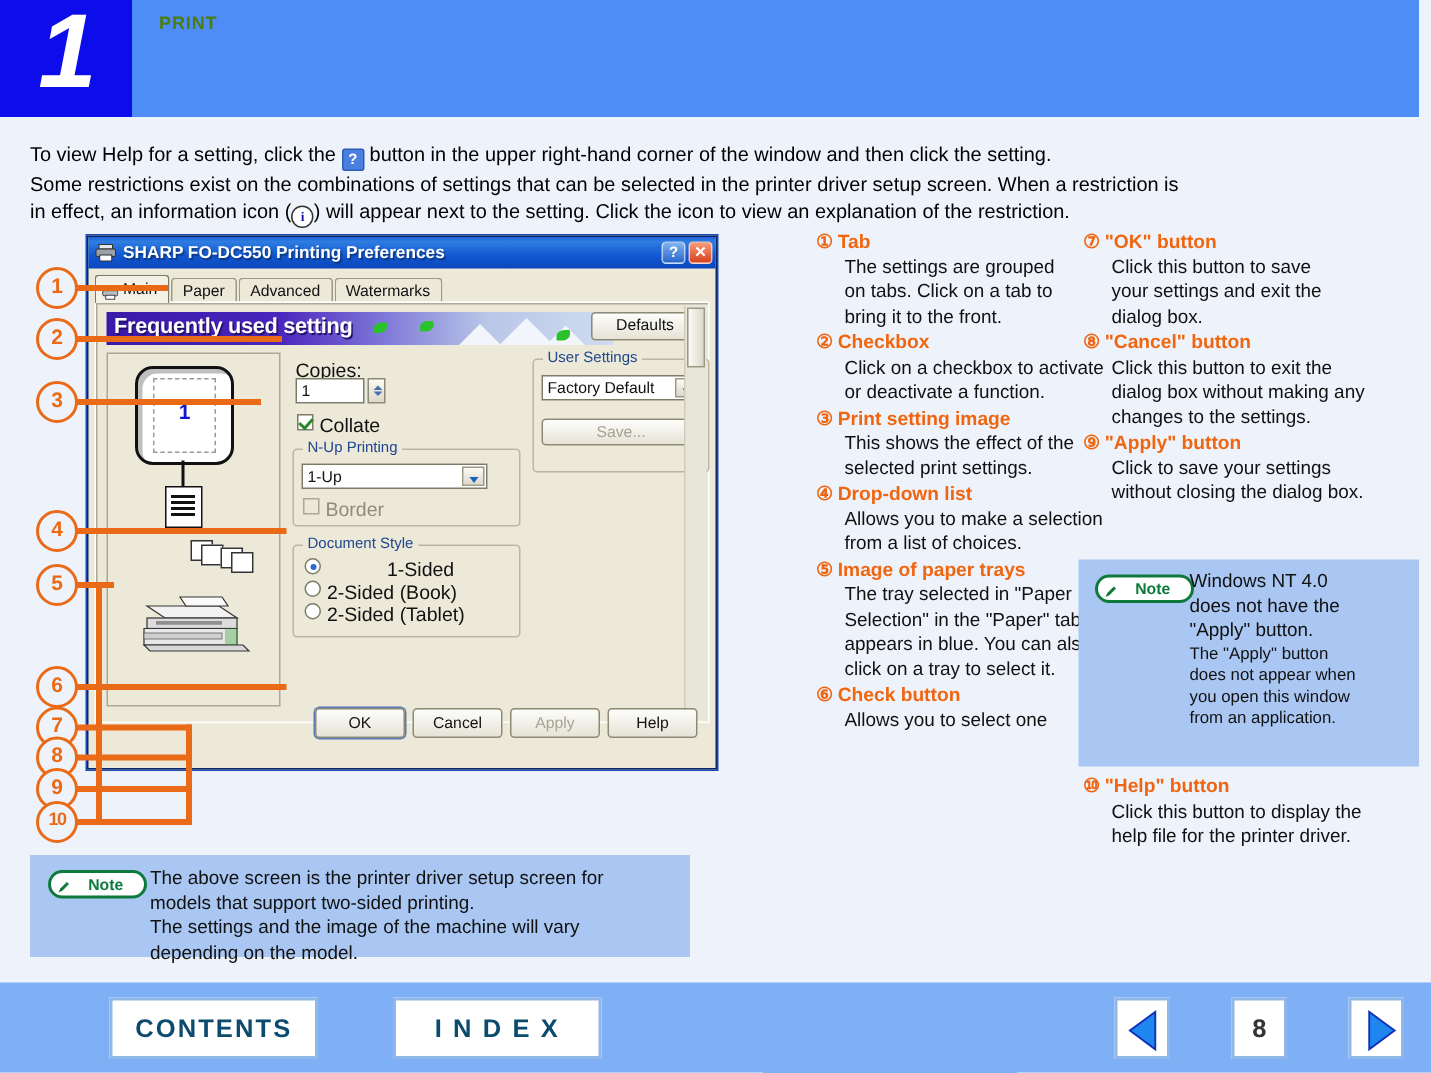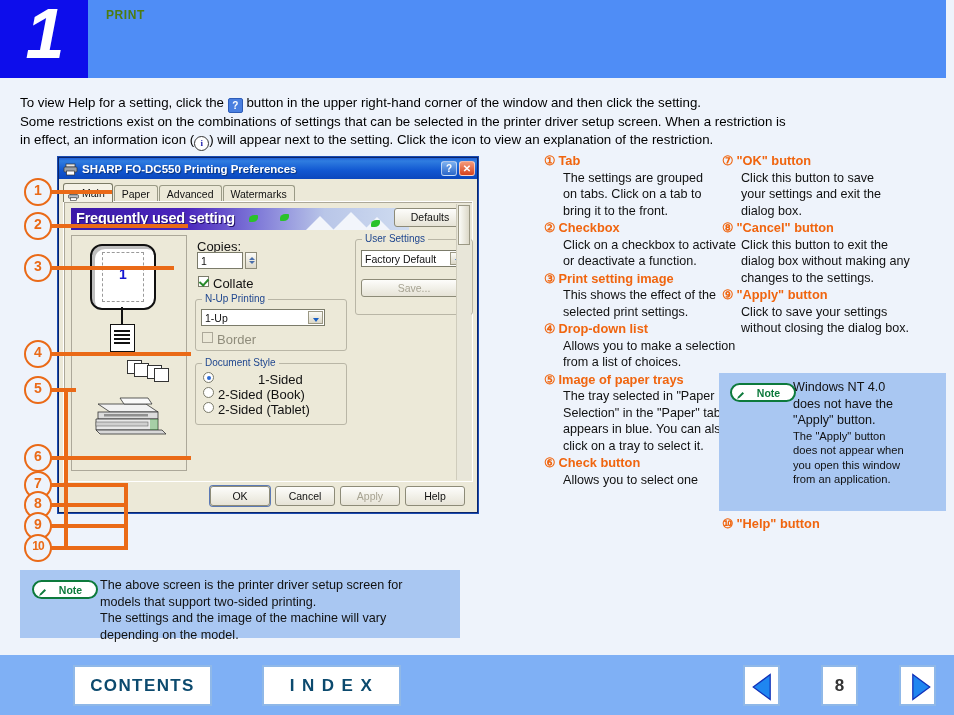--- a/index.html
+++ b/index.html
@@ -142,21 +142,21 @@
   .combo .arw:after{content:"";position:absolute;left:4px;top:6px;width:0;height:0;
     border-left:3.5px solid transparent;border-right:3.5px solid transparent;border-top:4px solid #1a5ec2;}
   .radio{position:absolute;width:11px;height:11px;border-radius:50%;background:#fff;
     border:1px solid #7b7b6a;box-sizing:border-box;}
   .radio.on:after{content:"";position:absolute;left:2.5px;top:2.5px;width:4px;height:4px;
     border-radius:50%;background:#2a6ad4;}
   .scroll{position:absolute;right:1px;top:1px;bottom:1px;width:14px;background:#e8e6d9;
     border-left:1px solid #cfccbc;}
   .scroll .thumb{position:absolute;left:1px;top:1px;right:1px;height:40px;
     background:linear-gradient(to right,#fbfbf7,#dcd8c8);border:1px solid #9b9884;box-sizing:border-box;}
-  .btnrow{position:absolute;left:0;right:0;bottom:4px;height:22px;}
+  .btnrow{position:absolute;left:0;right:0;bottom:18px;height:22px;}
   .btnrow .btn{position:absolute;top:0;width:60px;height:20px;line-height:18px;}
   .btn.def{box-shadow:0 0 0 1px #5b79b5;}
 
   
   .col{position:absolute;font-size:12.6px;color:#111;line-height:16.5px;}
   .itm{position:relative;margin-bottom:1px;}
   .itm .hd{color:#f0650f;font-weight:bold;font-size:12.8px;white-space:nowrap;}
   .itm .hd .n{font-weight:bold;margin-right:3px;}
   .itm .bd{padding-left:19px;}
   .itm .bd div{white-space:nowrap;}
@@ -468,20 +468,24 @@
     <div class="sm">you open this window</div>
     <div class="sm">from an application.</div>
   </div>
 </div>
 
 <div class="col" style="left:722px;top:516px;width:222px;">
   <div class="itm">
     <div class="hd">
       <span class="n">⑩</span><span>"Help" button</span>
     </div>
+    <div class="bd">
+      <div>Click this button to display the</div>
+      <div>help file for the printer driver.</div>
+    </div>
   </div>
 </div>
 
 <div class="note" style="left:20px;top:570px;width:440px;height:68px;">
   <div class="notemark" style="left:12px;top:10px;">
     <span class="pen">
       <svg viewBox="0 0 9 9" width="9" height="9">
           <path d="M1 8 L2.2 5.4 L6.6 1 L8 2.4 L3.6 6.8 Z" fill="#0d7a3c"></path>
         </svg>
     </span>

